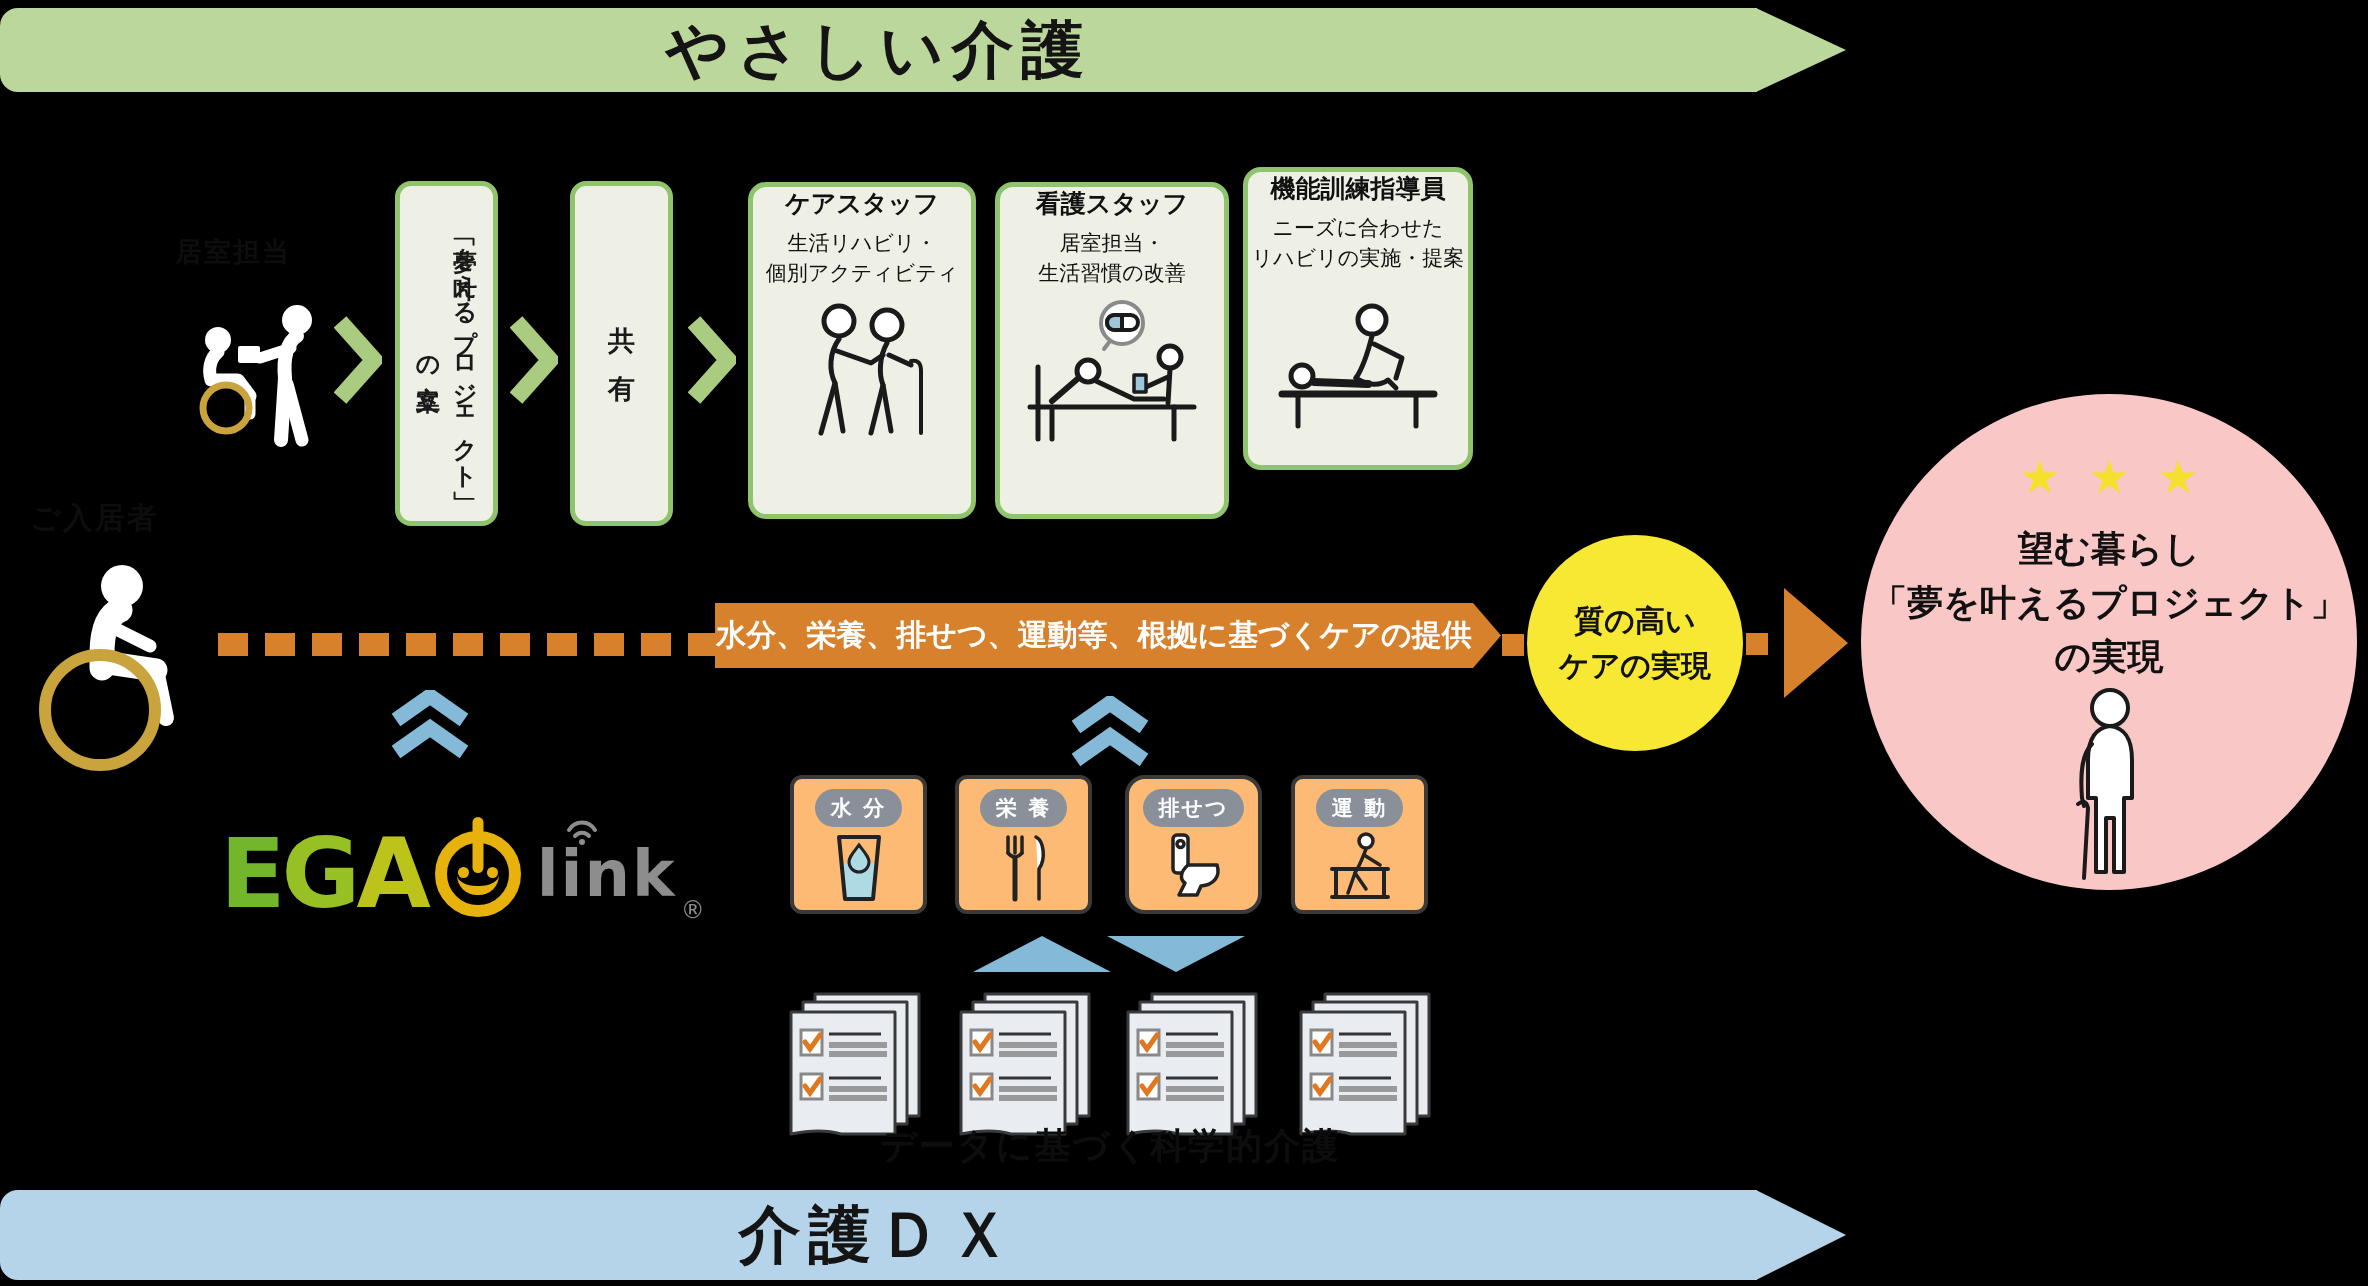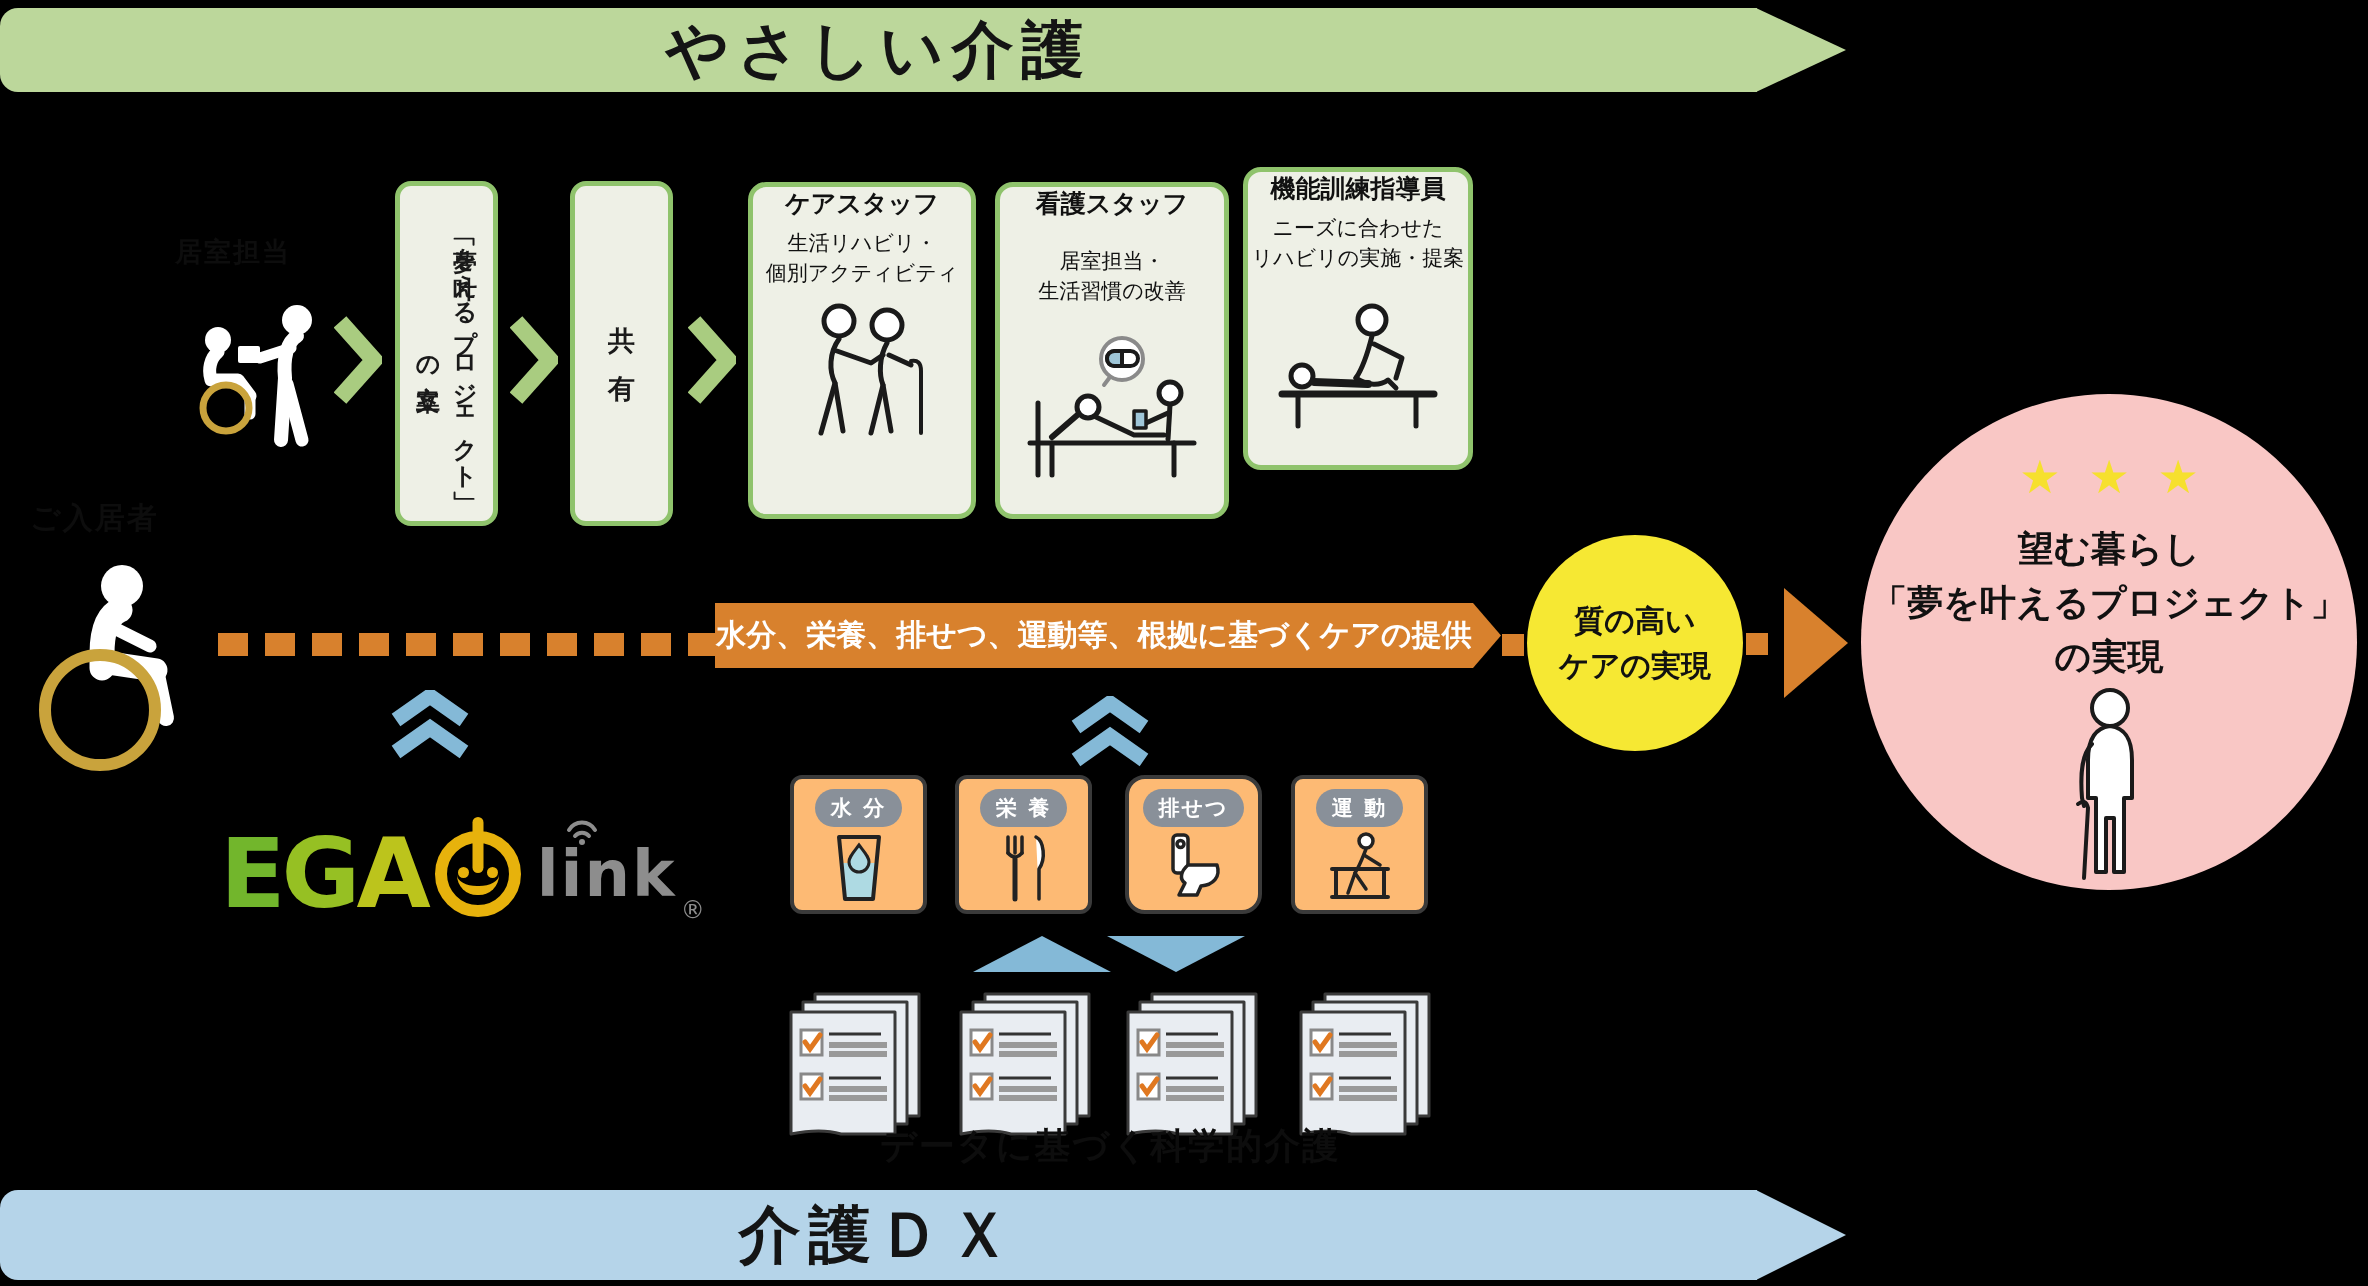--- a/index.html
+++ b/index.html
@@ -141,21 +141,21 @@
         <path d="M58 88 L66 136" fill="none"></path>
         <path d="M60 56 L94 68 L106 60" fill="none"></path>
         <path d="M110 48 C102 62 102 80 106 90 L94 138" fill="none"></path>
         <path d="M106 90 L114 136" fill="none"></path>
         <path d="M112 60 L134 70" fill="none"></path>
         <path d="M134 66 Q144 64 144 76 L144 138" fill="none" stroke-width="4"></path>
       </g>
     </svg>
   </div>
 
-  <div class="abs staffbox" style="left:995px;top:182px;width:234px;height:337px;gap:18px;">
+  <div class="abs staffbox" style="left:995px;top:182px;width:234px;height:337px;">
     <div class="staff-title">看護スタッフ</div>
     <div class="staff-desc">
       <span>居室担当・</span>
       <span>生活習慣の改善</span>
     </div>
     <svg class="staff-icon" width="180" height="158" viewBox="0 0 180 158">
       <g stroke="#1a1a1a" stroke-width="5" fill="none" stroke-linecap="round" stroke-linejoin="round">
         <circle cx="100" cy="28" r="21" fill="#fff" stroke="#8a8a8a" stroke-width="4"></circle>
         <path d="M88 46 L82 54" stroke="#8a8a8a" stroke-width="4"></path>
         <rect x="85" y="20" width="31" height="15" rx="7.5" fill="#fff" stroke-width="4"></rect>

